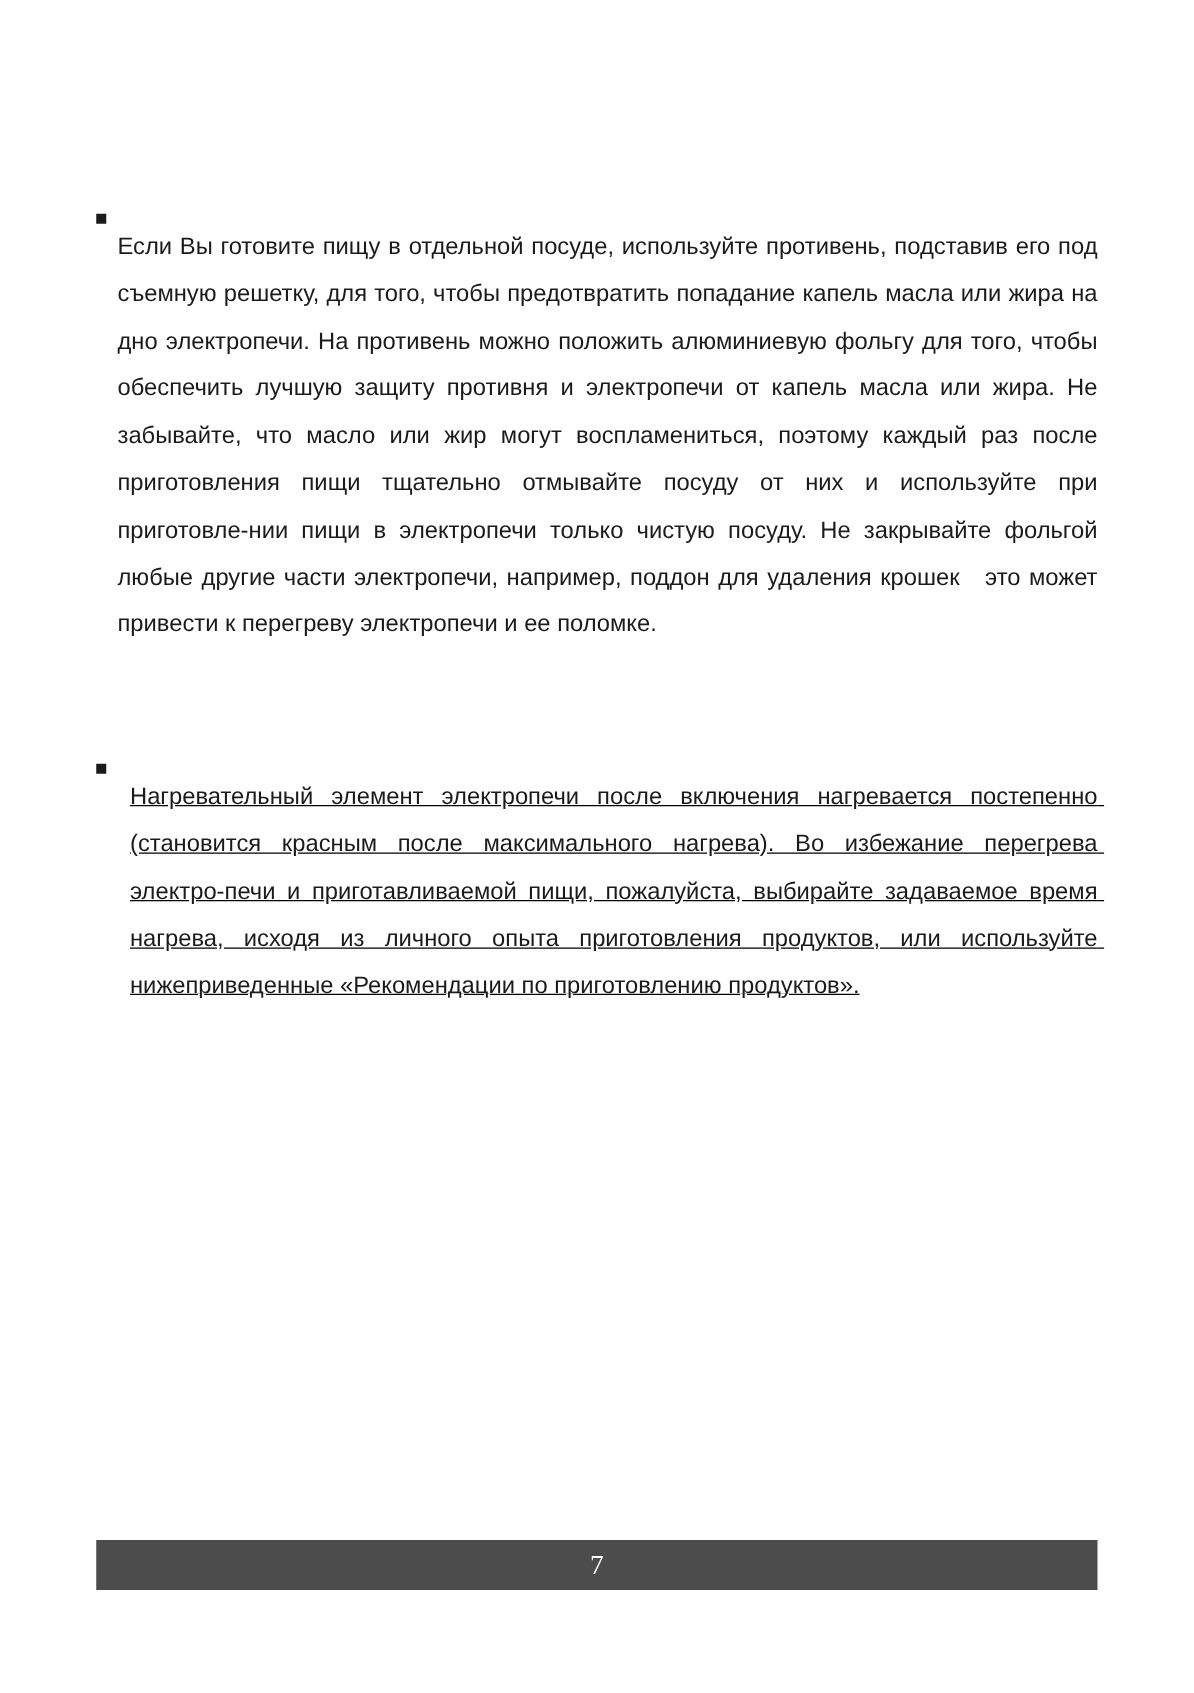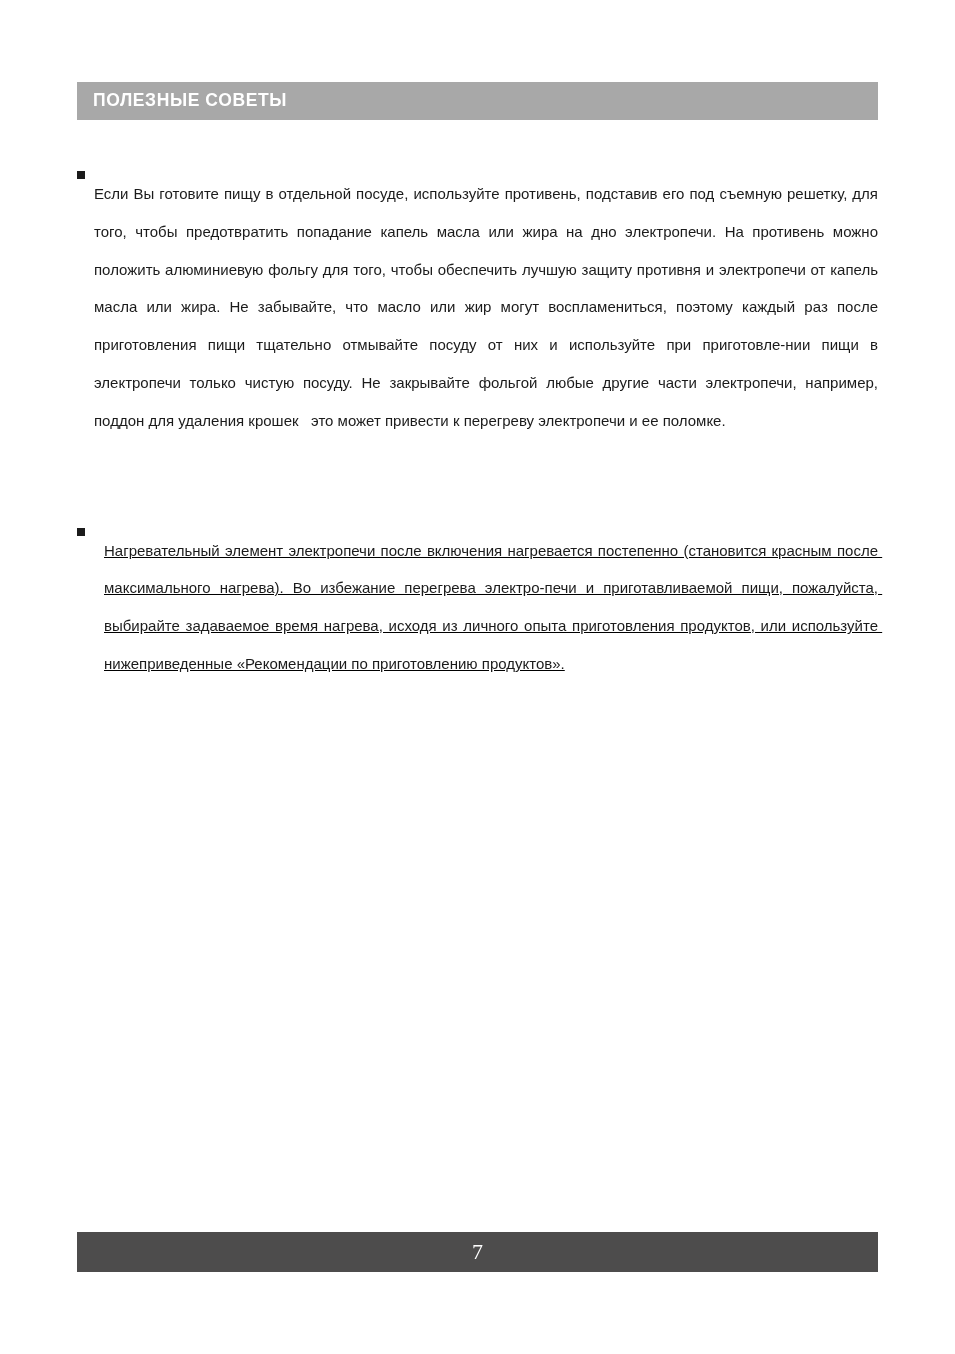--- a/index.html
+++ b/index.html
@@ -60,21 +60,21 @@
   .bullet-marker {
     flex: 0 0 auto;
     width: 8px;
     height: 8px;
     background: #1b1b1b;
     margin-top: 11px;
   }
   .bullet-body {
     flex: 1 1 auto;
     color: #1b1b1b;
-    font-size: 15px;
+    font-size: 19px;
     line-height: 37.8px;
     text-align: justify;
     text-justify: inter-word;
     white-space: pre-wrap;
     hyphens: manual;
   }
   .bullet-block.first .bullet-body {
     padding-left: 9px;
   }
   .bullet-block.second .bullet-body {
@@ -97,23 +97,20 @@
     font-size: 22px;
     line-height: 1;
     font-family: "Liberation Serif", serif;
   }
 </style>
 </head>
 <body>
 
 <div class="page">
 
-  <div class="section-header">
-    <span class="section-header-title">ПОЛЕЗНЫЕ СОВЕТЫ</span>
-  </div>
 
   <div class="content">
 
     <div class="bullet-block first">
       <span class="bullet-marker"></span>
       <p class="bullet-body">Если Вы готовите пищу в отдельной посуде, используйте противень, подставив его под съемную решетку, для того, чтобы предотвратить попадание капель масла или жира на дно электропечи. На противень можно положить алюминиевую фольгу для того, чтобы обеспечить лучшую защиту противня и электропечи от капель масла или жира. Не забывайте, что масло или жир могут воспламениться, поэтому каждый раз после приготовления пищи тщательно отмывайте посуду от них и используйте при приготовле-нии пищи в электропечи только чистую посуду. Не закрывайте фольгой любые другие части электропечи, например, поддон для удаления крошек   это может привести к перегреву электропечи и ее поломке.</p>
     </div>
 
     <div class="bullet-block second">
       <span class="bullet-marker"></span>

